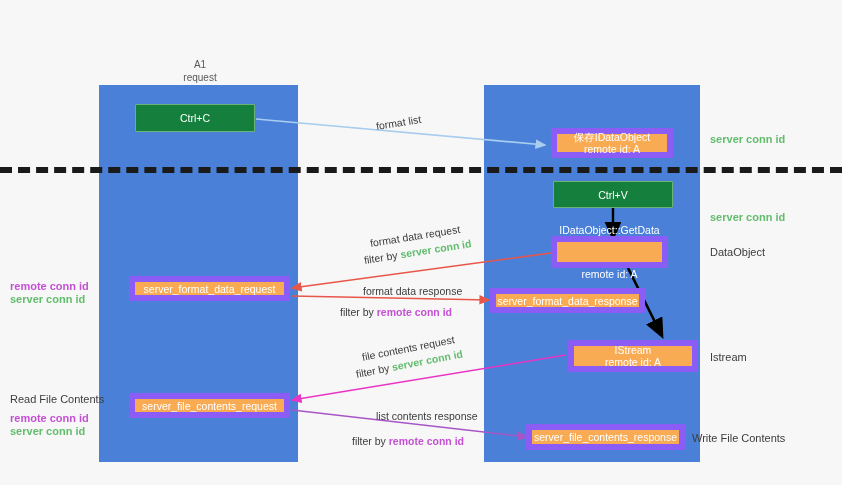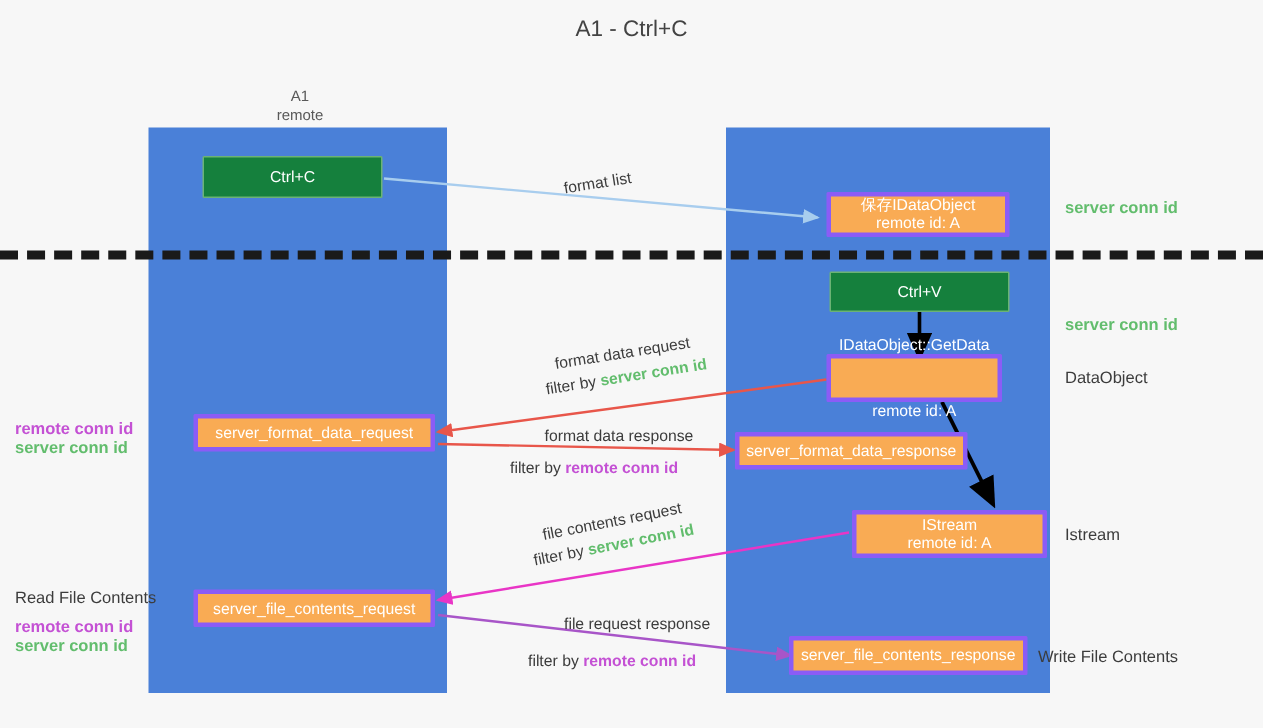--- a/index.html
+++ b/index.html
@@ -44,21 +44,21 @@
     align-items: center;
     justify-content: center;
     text-align: center;
     font-size: 10.5px;
     line-height: 12px;
     color: #ffffff;
     border-radius: 1px;
   }
   .node.orange {
     background: #f9ab54;
-    border: 3px solid #8b5cf6;
+    border: 6px solid #8b5cf6;
   }
   .node.green {
     background: #15803d;
     border: 1px solid #6bb374;
   }
   .edge-label {
     position: absolute;
     font-size: 10.5px;
     color: #3c3c3c;
     line-height: 14px;
@@ -89,26 +89,25 @@
     height: 0;
     border-top: 6px dashed #1a1a1a;
   }
 </style>
 </head>
 <body>
 
 <div id="canvas">
 
   <div class="title">
-    <div>A1 - Ctrl+C</div>
   </div>
 
   <div class="col-header" style="left:140px; top:58px; width:120px;">
     <div>A1</div>
-    <div>remote</div>
+    <div>request</div>
   </div>
 
   <div class="lane" style="left:99px; top:85px; width:199px; height:377px;"></div>
   <div class="lane" style="left:484px; top:85px; width:216px; height:377px;"></div>
 
   <svg class="overlay">
     <defs>
       <marker id="ah-blue" markerWidth="7" markerHeight="7" refX="6" refY="3" orient="auto">
         <path d="M0,0 L7,3 L0,6 z" fill="#a8cdee"></path>
       </marker>
@@ -192,21 +191,21 @@
   <div class="edge-label" style="left:363px; top:284px;">format data response</div>
   <div class="edge-label" style="left:340px; top:305px;">
     <span>filter by </span><span class="purple-txt">remote conn id</span>
   </div>
 
   <div class="edge-label rot-b" style="left:362px; top:350px;">file contents request</div>
   <div class="edge-label rot-b" style="left:356px; top:367px;">
     <span>filter by </span><span class="green-txt">server conn id</span>
   </div>
 
-  <div class="edge-label" style="left:376px; top:409px;">file request response</div>
+  <div class="edge-label" style="left:376px; top:409px;">list contents response</div>
   <div class="edge-label" style="left:352px; top:434px;">
     <span>filter by </span><span class="purple-txt">remote conn id</span>
   </div>
 
   <div class="side-label green-txt" style="left:710px; top:132px;">server conn id</div>
   <div class="side-label green-txt" style="left:710px; top:210px;">server conn id</div>
   <div class="side-label" style="left:710px; top:245px;">DataObject</div>
   <div class="side-label" style="left:710px; top:350px;">Istream</div>
   <div class="side-label" style="left:692px; top:431px;text-align:center;">Write File Contents</div>
 

